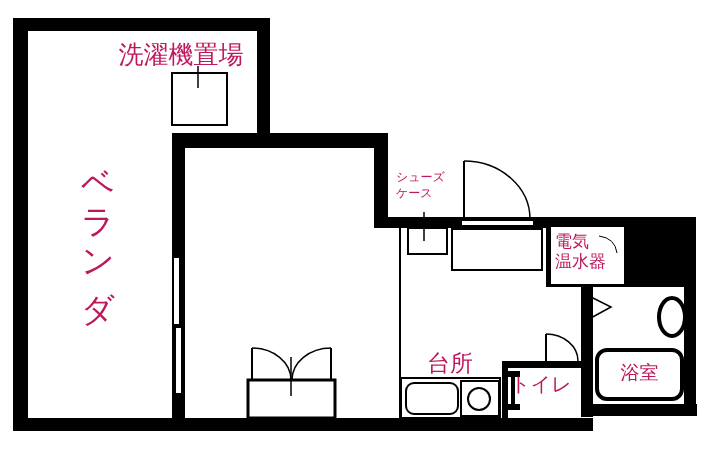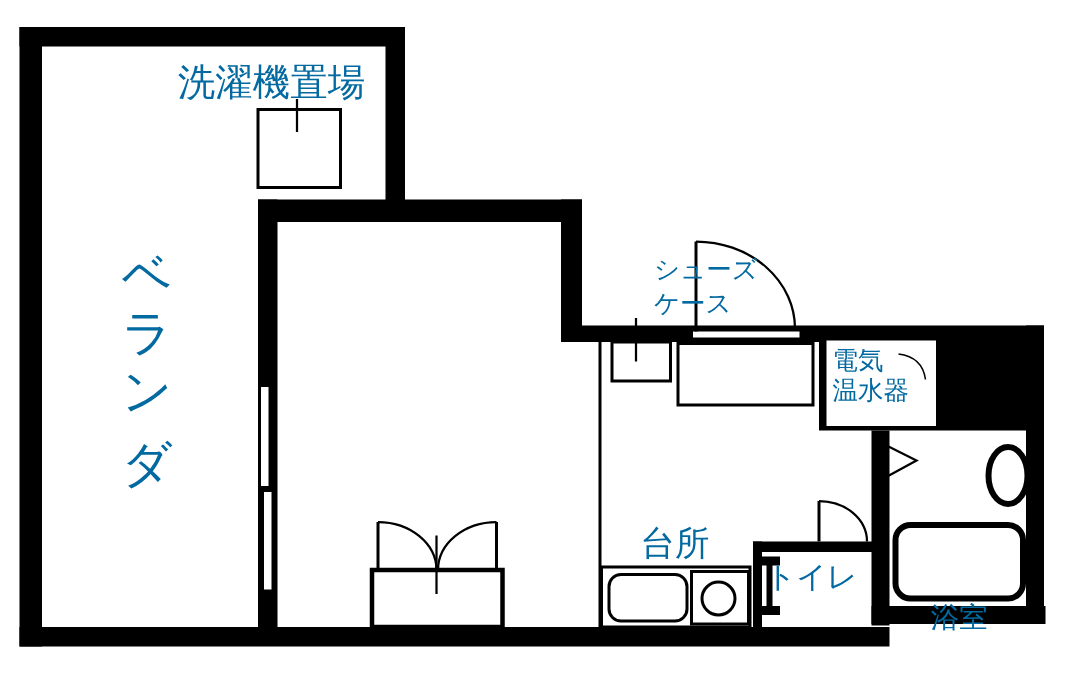--- a/index.html
+++ b/index.html
@@ -15,40 +15,40 @@
     background: #ffffff;
     overflow: hidden;
   }
   .plan-svg {
     position: absolute;
     left: 0;
     top: 0;
   }
   .lbl {
     position: absolute;
-    color: #0369a1;
+    color: #be185d;
     white-space: nowrap;
     line-height: 1.1;
   }
   .lbl-veranda {
     left: 74px; top: 146px;
     width: 42px; height: 160px;
     font-size: 33px;
     writing-mode: vertical-rl;
     text-orientation: upright;
     letter-spacing: 3px;
   }
   .lbl-laundry  { left: 108px; top: 41px;  width: 146px; font-size: 25px; text-align: center; }
   .lbl-room     { left: 192px; top: 250px; width: 200px; font-size: 29px; text-align: center; }
   .lbl-closet   { left: 215px; top: 315px; width: 148px; font-size: 25px; text-align: center; }
-  .lbl-shoe     { left: 396px; top: 169px; font-size: 17px; line-height: 1.35; margin-left: 40px; }
+  .lbl-shoe     { left: 396px; top: 169px; font-size: 12px; line-height: 1.35; }
   .lbl-heater   { left: 552px; top: 231px; width: 72px;  font-size: 17px; line-height: 1.2; padding-left: 3px; }
   .lbl-kitchen  { left: 419px; top: 351px; width: 62px;  font-size: 23px; text-align: center; }
   .lbl-toilet   { left: 505px; top: 373px; width: 72px;  font-size: 20px; text-align: center; }
-  .lbl-bath     { left: 599px; top: 362px; width: 81px;  font-size: 19px; text-align: center; margin-top: 40px; }
+  .lbl-bath     { left: 599px; top: 362px; width: 81px;  font-size: 19px; text-align: center; }
 </style>
 </head>
 <body>
 
 <div class="stage">
 
   <svg class="plan-svg" width="726" height="461" viewBox="0 0 726 461">
 
     <rect x="13" y="18" width="257" height="13" fill="#000"></rect>
     <rect x="13" y="18" width="15" height="413" fill="#000"></rect>

